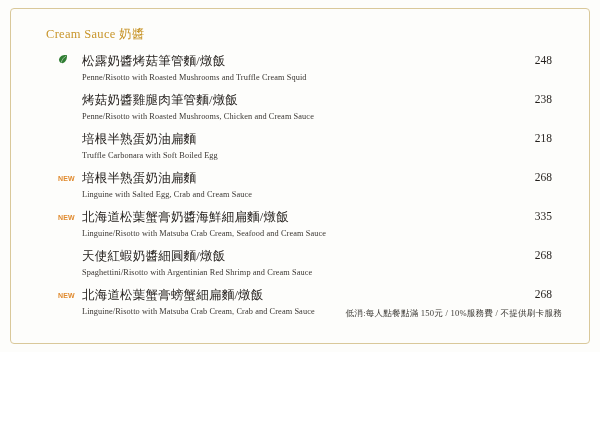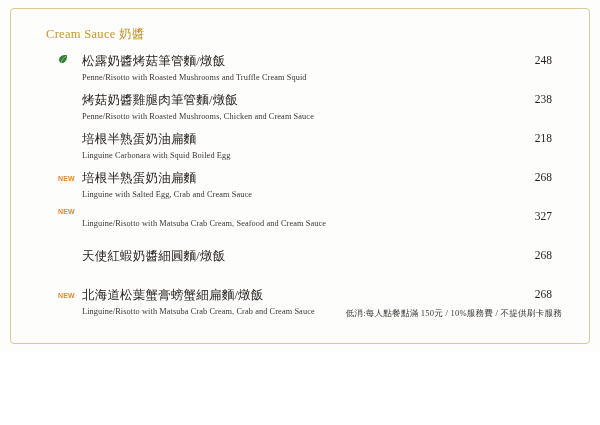--- a/index.html
+++ b/index.html
@@ -142,51 +142,53 @@
         </div>
         <div class="name-en">Penne/Risotto with Roasted Mushrooms, Chicken and Cream Sauce</div>
         <div class="price">238</div>
       </div>
 
       <div class="item">
         <div class="item-head">
           <span class="badge-slot"></span>
           <span class="name-cn">培根半熟蛋奶油扁麵</span>
         </div>
-        <div class="name-en">Linguine Carbonara with Squid Boiled Egg</div>
+        <div class="name-en">Truffle Carbonara with Soft Boiled Egg</div>
         <div class="price">218</div>
       </div>
 
       <div class="item">
         <div class="item-head">
           <span class="badge-slot">
             <span class="badge-new">NEW</span>
           </span>
           <span class="name-cn">培根半熟蛋奶油扁麵</span>
         </div>
         <div class="name-en">Linguine with Salted Egg, Crab and Cream Sauce</div>
         <div class="price">268</div>
       </div>
 
 
       <div class="item">
         <div class="item-head">
           <span class="badge-slot">
             <span class="badge-new">NEW</span>
           </span>
+          <span class="name-cn">北海道松葉蟹膏奶醬海鮮細扁麵/燉飯</span>
         </div>
         <div class="name-en">Linguine/Risotto with Matsuba Crab Cream, Seafood and Cream Sauce</div>
-        <div class="price">327</div>
+        <div class="price">335</div>
       </div>
 
       <div class="item">
         <div class="item-head">
           <span class="badge-slot"></span>
           <span class="name-cn">天使紅蝦奶醬細圓麵/燉飯</span>
         </div>
+        <div class="name-en">Spaghettini/Risotto with Argentinian Red Shrimp and Cream Sauce</div>
         <div class="price">268</div>
       </div>
 
       <div class="item">
         <div class="item-head">
           <span class="badge-slot">
             <span class="badge-new">NEW</span>
           </span>
           <span class="name-cn">北海道松葉蟹膏螃蟹細扁麵/燉飯</span>
         </div>

